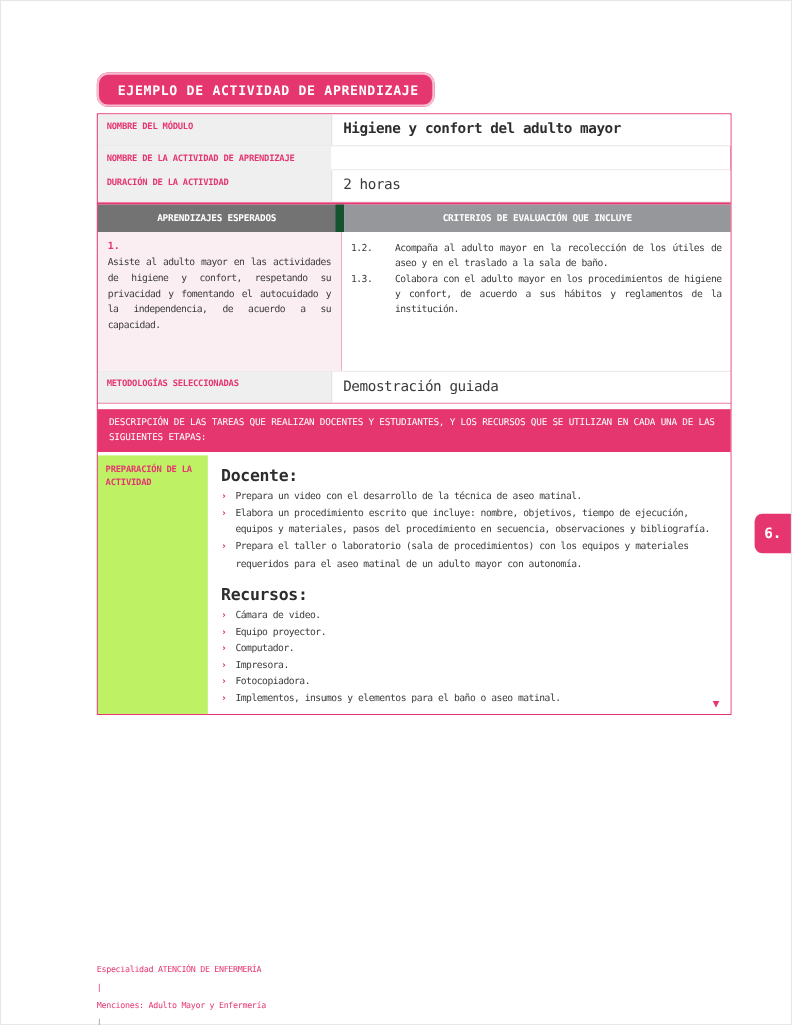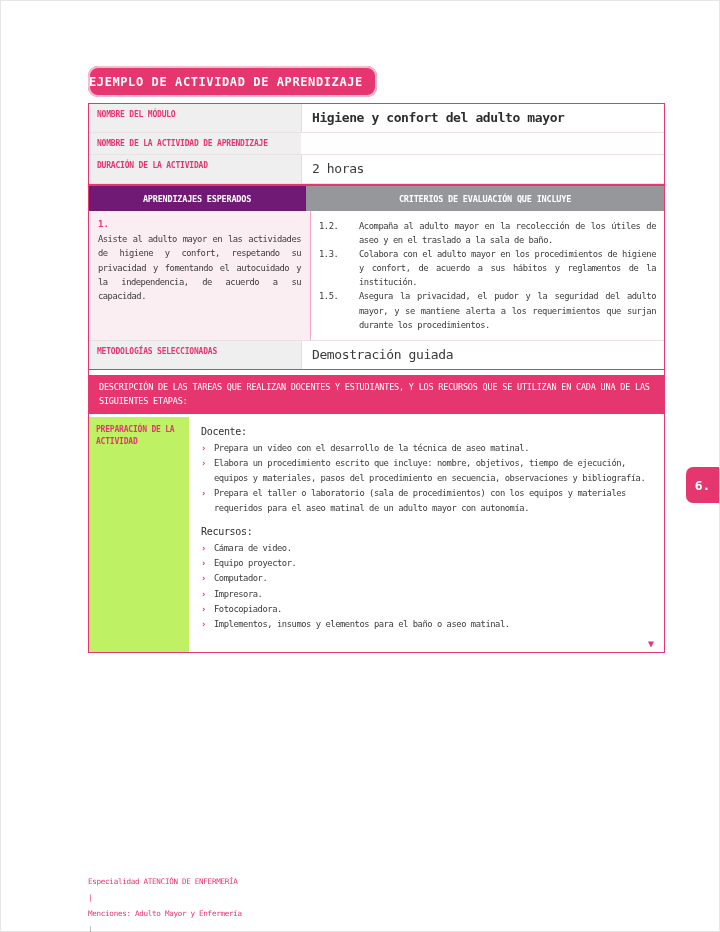--- a/index.html
+++ b/index.html
@@ -8,21 +8,21 @@
     font-family:"DejaVu Sans Mono","Liberation Mono",monospace;
     -webkit-font-smoothing:antialiased;
   }
   .page-frame{position:absolute;inset:0;border:1px solid #e6e6e6;pointer-events:none;}
 
   .content{position:absolute;left:88px;top:66px;width:577px;}
 
   
   .title-box{
     display:inline-block;background:#E6366F;color:#fff;font-weight:bold;
-    font-size:12px;letter-spacing:.6px;padding:9px 14px 8px 1px;
+    font-size:12px;letter-spacing:.6px;padding:9px 14px 8px 19px;
     border-radius:10px;box-shadow:0 0 0 2px #f6bcd1 inset;
   }
 
   
   .table{margin-top:6px;border:1px solid #E6366F;background:#fff;}
 
   .irow{display:flex;align-items:stretch;border-bottom:1px solid #e9e2e5;}
   .irow:last-child{border-bottom:none;}
   .irow .lbl{
     width:196px;flex:none;background:#EFEFEF;color:#E6366F;font-weight:bold;
@@ -30,23 +30,23 @@
   }
   .irow .val{
     flex:1;background:#fff;color:#3a3a3c;font-size:13px;letter-spacing:-0.4px;
     padding:6px 10px 5px;border-left:1px solid #e2dde0;line-height:1.3;
   }
   .irow .val.bold{font-weight:bold;color:#2e2e30;}
 
   
   .ae-header{display:flex;border-top:2px solid #E6366F;}
   .ae-header .hl{
-    width:208px;flex:none;background:#701a75;color:#fff;font-weight:bold;
+    width:208px;flex:none;background:#737373;color:#fff;font-weight:bold;
     font-size:8.5px;letter-spacing:-0.2px;text-align:center;padding:8px 4px 7px;
-    border-right:1px solid #14532d;
+    border-right:8px solid #14532d;
   }
   .ae-header .hr{
     flex:1;background:#95979A;color:#fff;font-weight:bold;font-size:8.5px;
     letter-spacing:-0.2px;text-align:center;padding:8px 4px 7px;
   }
 
   
   .ae-body{display:flex;min-height:126px;}
   .ae-body .bl{
     width:203px;flex:none;background:#FBEEF3;padding:8px 9px;
@@ -71,21 +71,21 @@
     letter-spacing:-0.2px;line-height:1.65;padding:5px 10px 6px;
   }
 
   
   .prep{display:flex;min-height:235px;border-top:3px solid #fff;}
   .prep .plbl{
     width:86px;flex:none;background:#bef264;color:#E6366F;font-weight:bold;
     font-size:8px;letter-spacing:-0.2px;padding:7px 7px;line-height:1.55;
   }
   .prep .pbody{flex:1;background:#fff;padding:7px 14px 6px 12px;position:relative;}
-  .sec-head{font-weight:normal;font-size:10px;color:#2e2e30;letter-spacing:-0.3px;margin:2px 0 4px;}
+  .sec-head{font-weight:bold;font-size:15px;color:#2e2e30;letter-spacing:-0.3px;margin:2px 0 4px;}
   .sec-head.second{margin-top:10px;}
   .bullet{display:flex;font-size:8.8px;letter-spacing:-0.45px;color:#3a3a3c;line-height:1.72;}
   .bullet .mark{width:13px;flex:none;color:#E6366F;font-weight:bold;}
   .bullet .btxt{flex:1;}
   .cont-arrow{position:absolute;right:10px;bottom:3px;color:#E6366F;font-size:10px;line-height:1;}
 
   
   .side-tab{
     position:absolute;top:467px;right:1px;width:33px;height:36px;
     background:#E6366F;border-radius:7px 0 0 7px;color:#fff;font-weight:bold;
@@ -135,24 +135,20 @@
         <div class="obj-text">Asiste al adulto mayor en las actividades de higiene y confort, respetando su privacidad y fomentando el autocuidado y la independencia, de acuerdo a su capacidad.</div>
       </div>
       <div class="br">
         <div class="crit">
           <div class="num">1.2.</div>
           <div class="txt">Acompaña al adulto mayor en la recolección de los útiles de aseo y en el traslado a la sala de baño.</div>
         </div>
         <div class="crit">
           <div class="num">1.3.</div>
           <div class="txt">Colabora con el adulto mayor en los procedimientos de higiene y confort, de acuerdo a sus hábitos y reglamentos de la institución.</div>
-        </div>
-        <div class="crit">
-          <div class="num">1.5.</div>
-          <div class="txt">Asegura la privacidad, el pudor y la seguridad del adulto mayor, y se mantiene alerta a los requerimientos que surjan durante los procedimientos.</div>
         </div>
       </div>
     </div>
 
     <div class="irow meth">
       <div class="lbl">METODOLOGÍAS SELECCIONADAS</div>
       <div class="val">Demostración guiada</div>
     </div>
 
     <div class="white-gap"></div>

